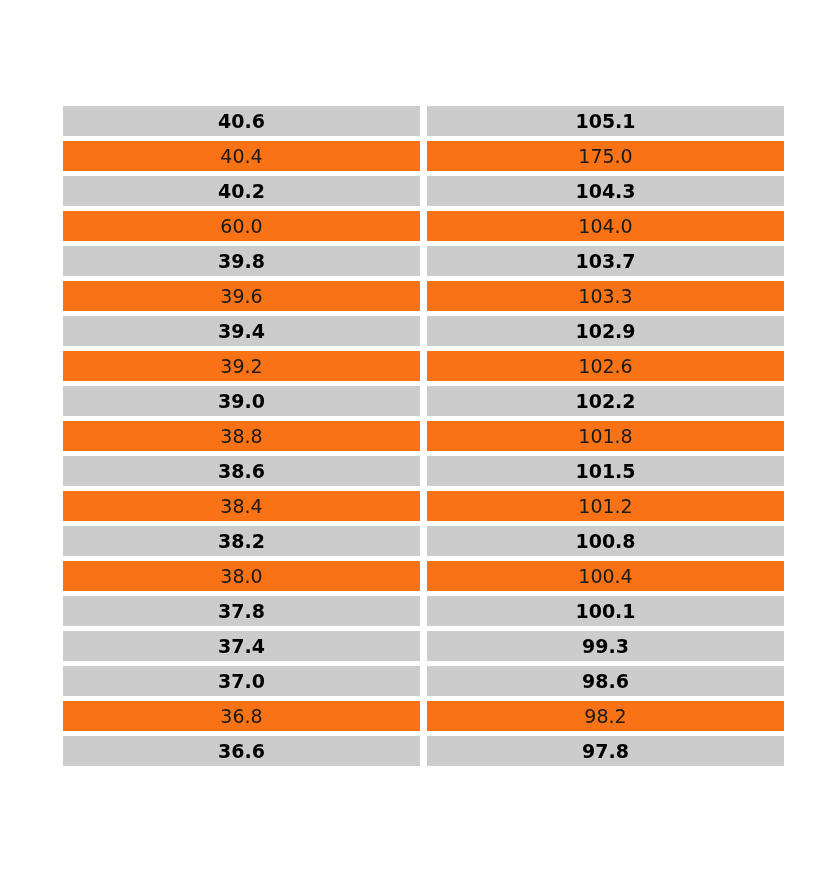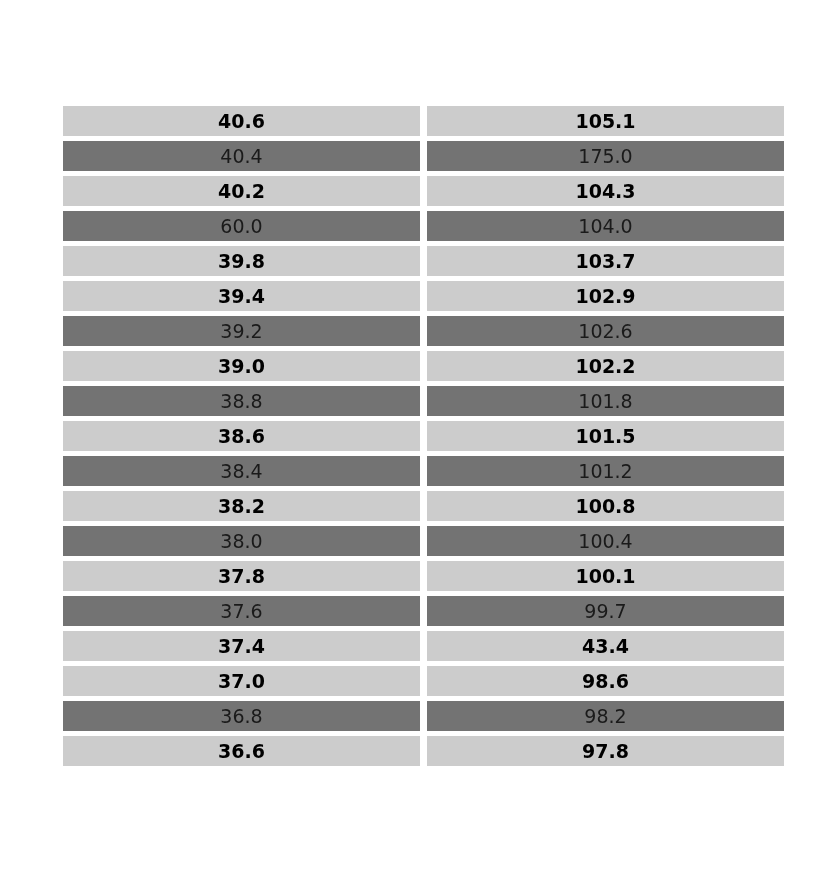--- a/index.html
+++ b/index.html
@@ -40,21 +40,21 @@
     white-space: nowrap;
   }
 
   tr.row-odd td {
     background-color: #cccccc;
     font-weight: bold;
     color: #000000;
   }
 
   tr.row-even td {
-    background-color: #737373;
+    background-color: #f97316;
     font-weight: normal;
     color: #1a1a1a;
   }
 </style>
 </head>
 <body>
 
 <div id="table-wrap">
   <table class="data-table">
     <tbody id="table-body">
@@ -70,20 +70,24 @@
           <td>40.2</td>
           <td>104.3</td>
         </tr>
         <tr class="row-even">
           <td>60.0</td>
           <td>104.0</td>
         </tr>
         <tr class="row-odd">
           <td>39.8</td>
           <td>103.7</td>
+        </tr>
+        <tr class="row-even">
+          <td>39.6</td>
+          <td>103.3</td>
         </tr>
         <tr class="row-odd">
           <td>39.4</td>
           <td>102.9</td>
         </tr>
         <tr class="row-even">
           <td>39.2</td>
           <td>102.6</td>
         </tr>
         <tr class="row-odd">
@@ -107,27 +111,23 @@
           <td>100.8</td>
         </tr>
         <tr class="row-even">
           <td>38.0</td>
           <td>100.4</td>
         </tr>
         <tr class="row-odd">
           <td>37.8</td>
           <td>100.1</td>
         </tr>
-        <tr class="row-even">
-          <td>37.6</td>
-          <td>99.7</td>
-        </tr>
         <tr class="row-odd">
           <td>37.4</td>
-          <td>43.4</td>
+          <td>99.3</td>
         </tr>
         <tr class="row-odd">
           <td>37.0</td>
           <td>98.6</td>
         </tr>
         <tr class="row-even">
           <td>36.8</td>
           <td>98.2</td>
         </tr>
         <tr class="row-odd">

